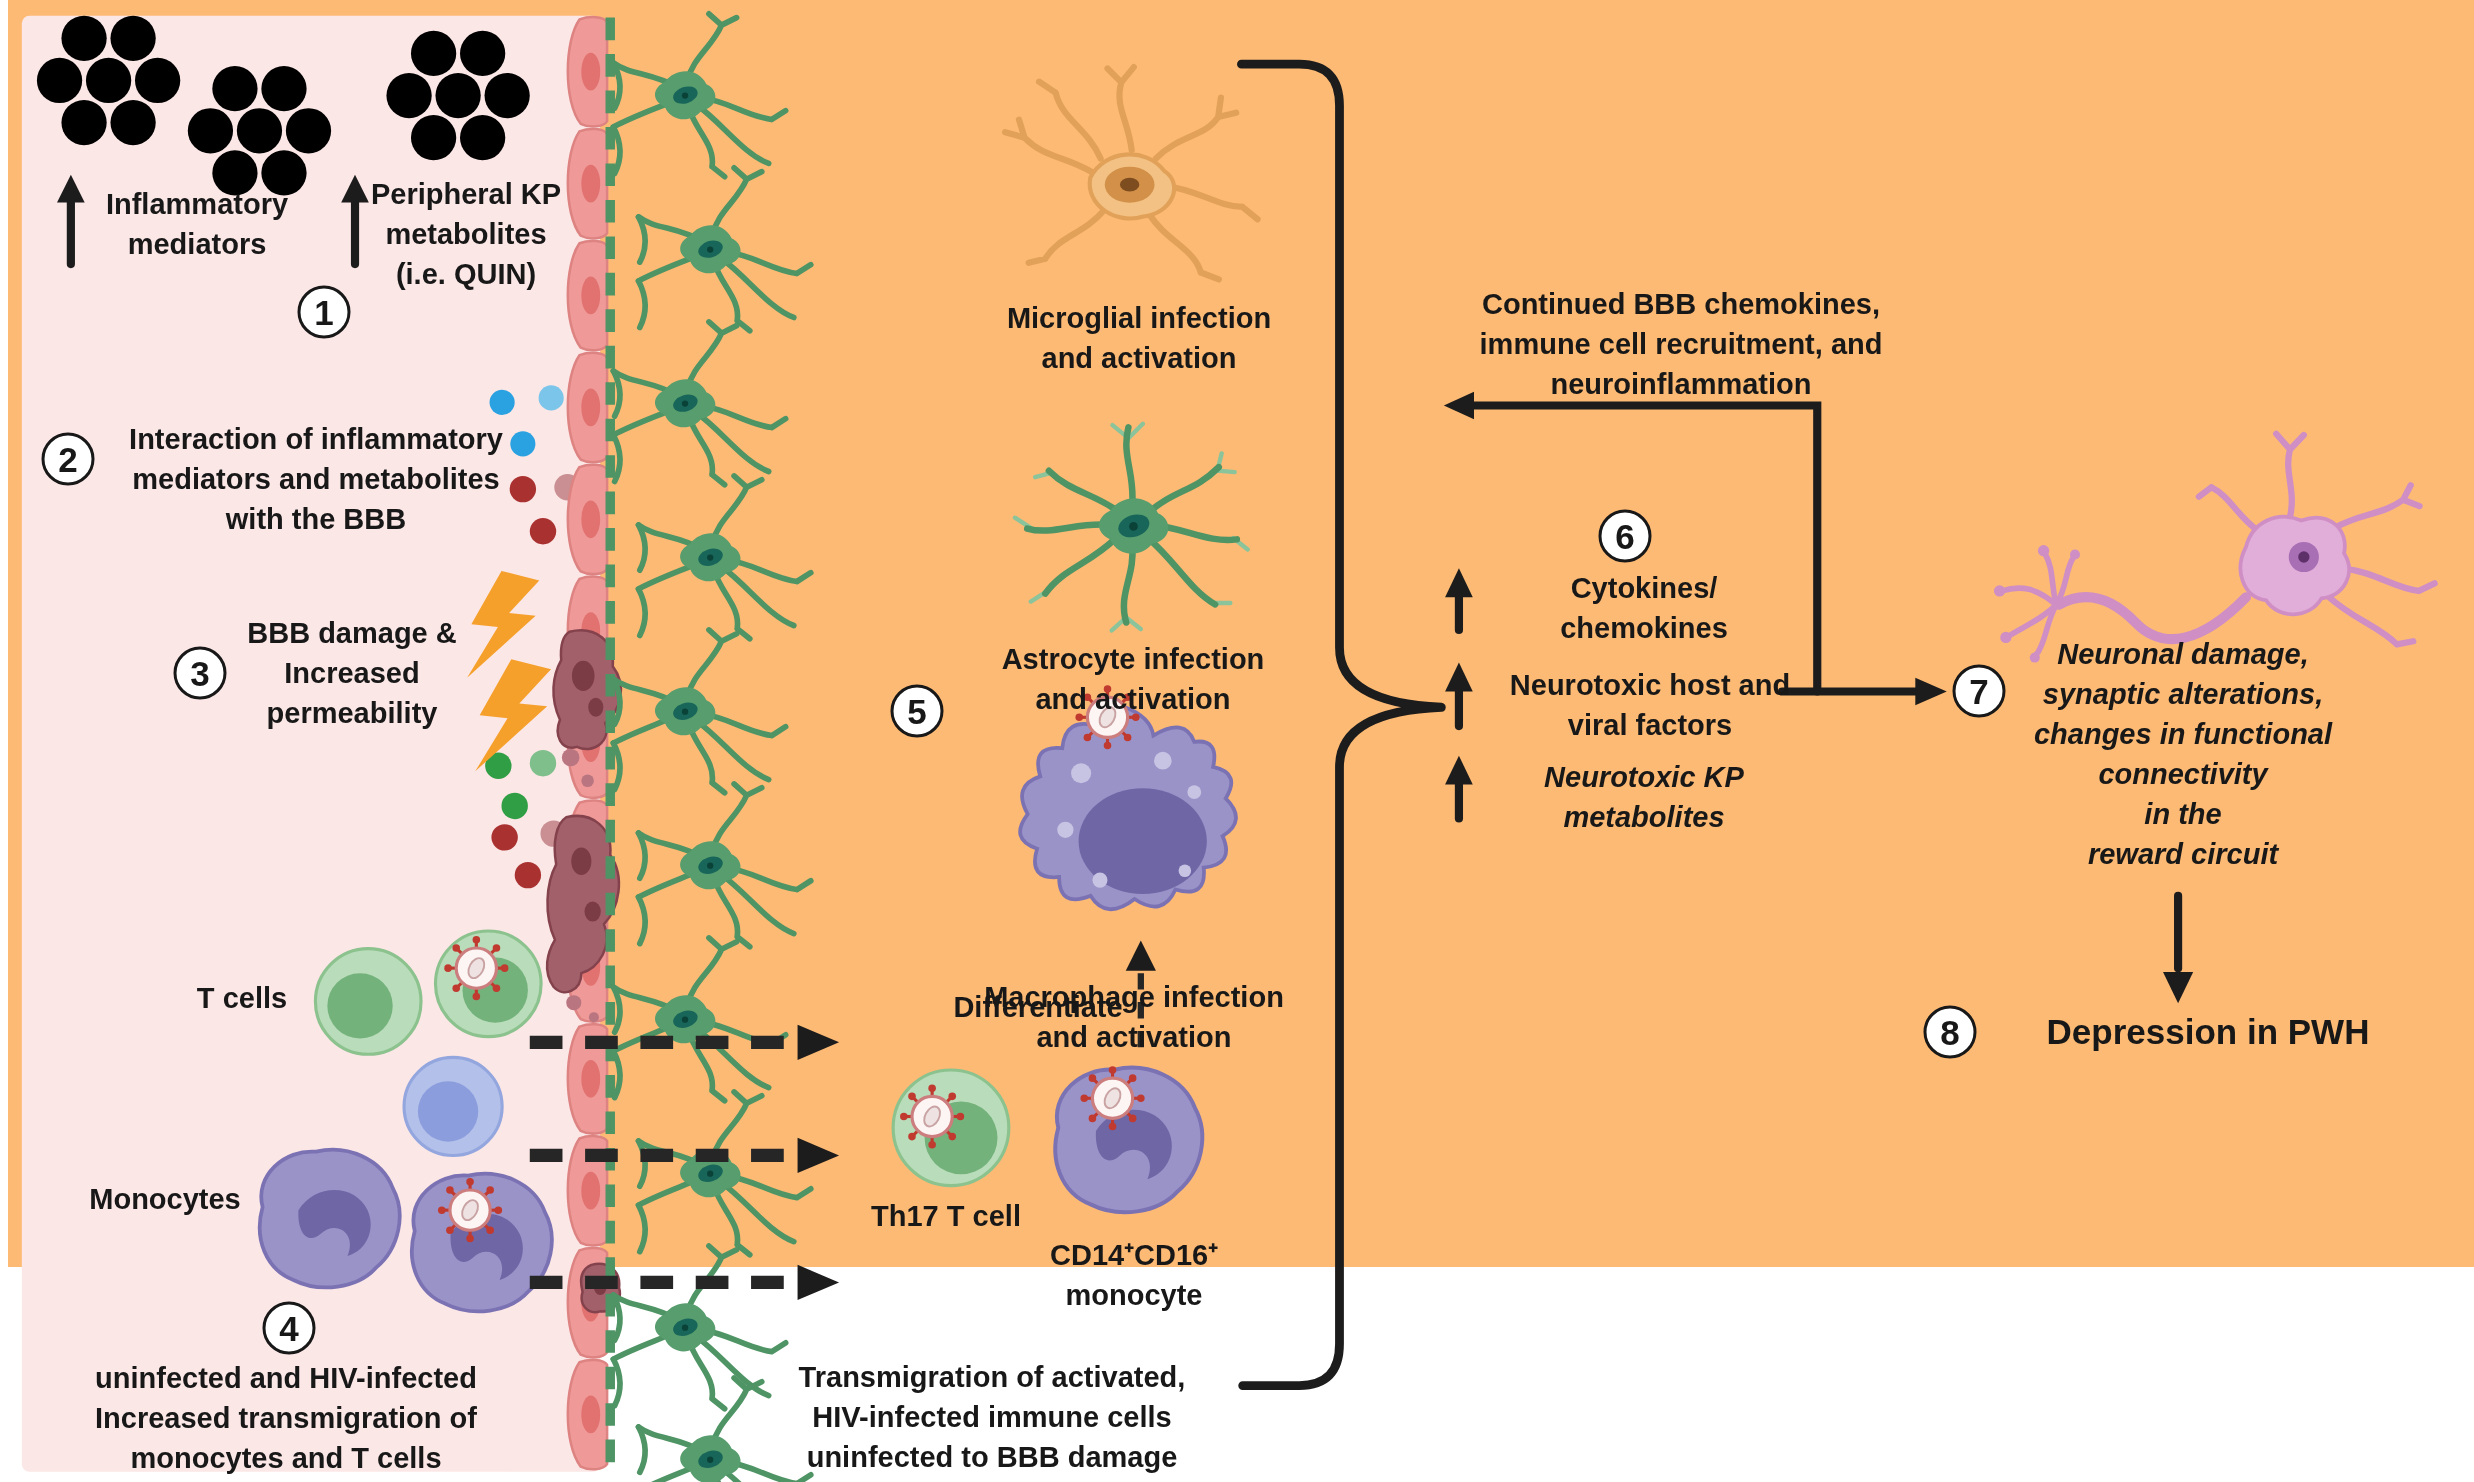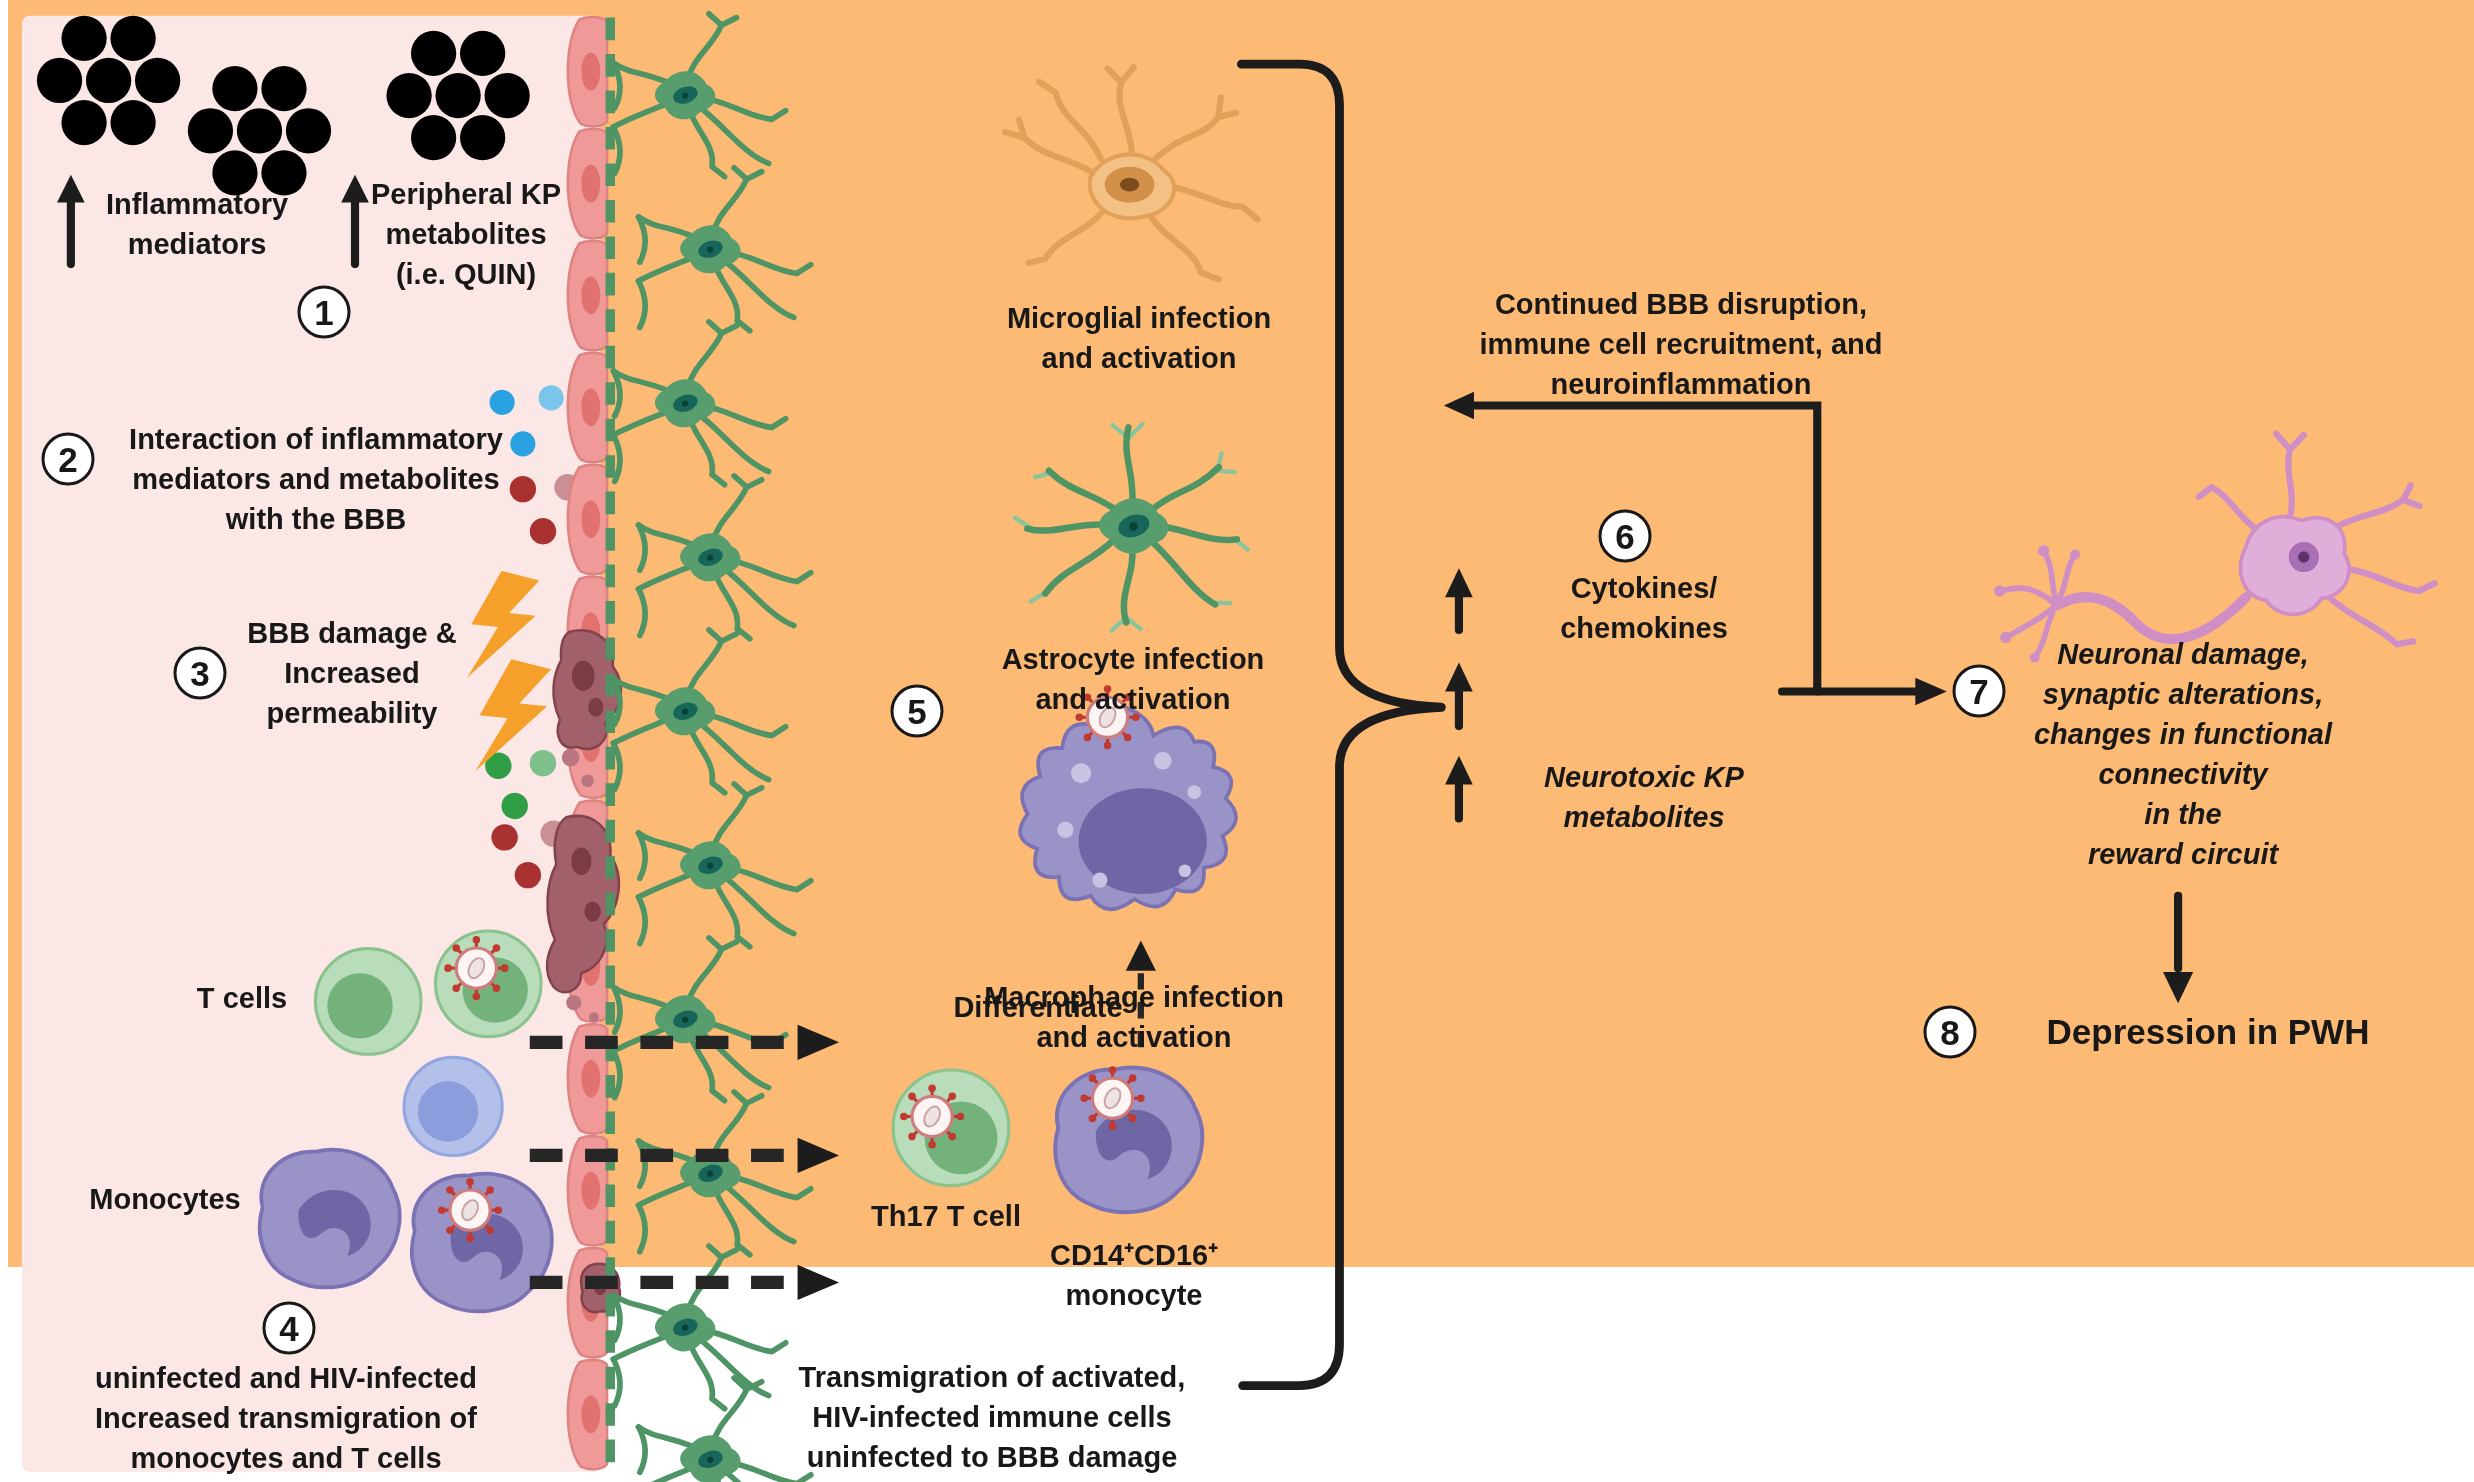--- a/index.html
+++ b/index.html
@@ -434,30 +434,34 @@
     <div>CD14⁺CD16⁺</div>
       <div>monocyte</div>
   </div>
   <div class="lbl" style="left:984px;top:1417px;" data-name="transmigration-activated-label">
     <div>Transmigration of activated,</div>
       <div>HIV-infected immune cells</div>
       <div>uninfected to BBB damage</div>
   </div>
 
   <div class="lbl" style="left:1673px;top:344px;" data-name="continued-disruption-label">
-    <div>Continued BBB disruption,</div>
+    <div>Continued BBB chemokines,</div>
       <div>immune cell recruitment, and</div>
       <div>neuroinflammation</div>
   </div>
   <div class="circ" style="left:1617px;top:536px;" data-name="step-6-badge">
       <span>6</span>
     </div>
   <div class="lbl" style="left:1636px;top:608px;" data-name="cytokines-label">
     <div>Cytokines/</div>
       <div>chemokines</div>
+  </div>
+  <div class="lbl" style="left:1642px;top:705px;" data-name="neurotoxic-host-label">
+    <div>Neurotoxic host and</div>
+      <div>viral factors</div>
   </div>
   <div class="lbl" style="left:1636px;top:797px;font-style:italic;" data-name="neurotoxic-kp-label">
     <div>Neurotoxic KP</div>
       <div>metabolites</div>
   </div>
 
   <div class="circ" style="left:1971px;top:691px;" data-name="step-7-badge">
       <span>7</span>
     </div>
   <div class="lbl" style="left:2175px;top:754px;font-style:italic;" data-name="neuronal-damage-label">

